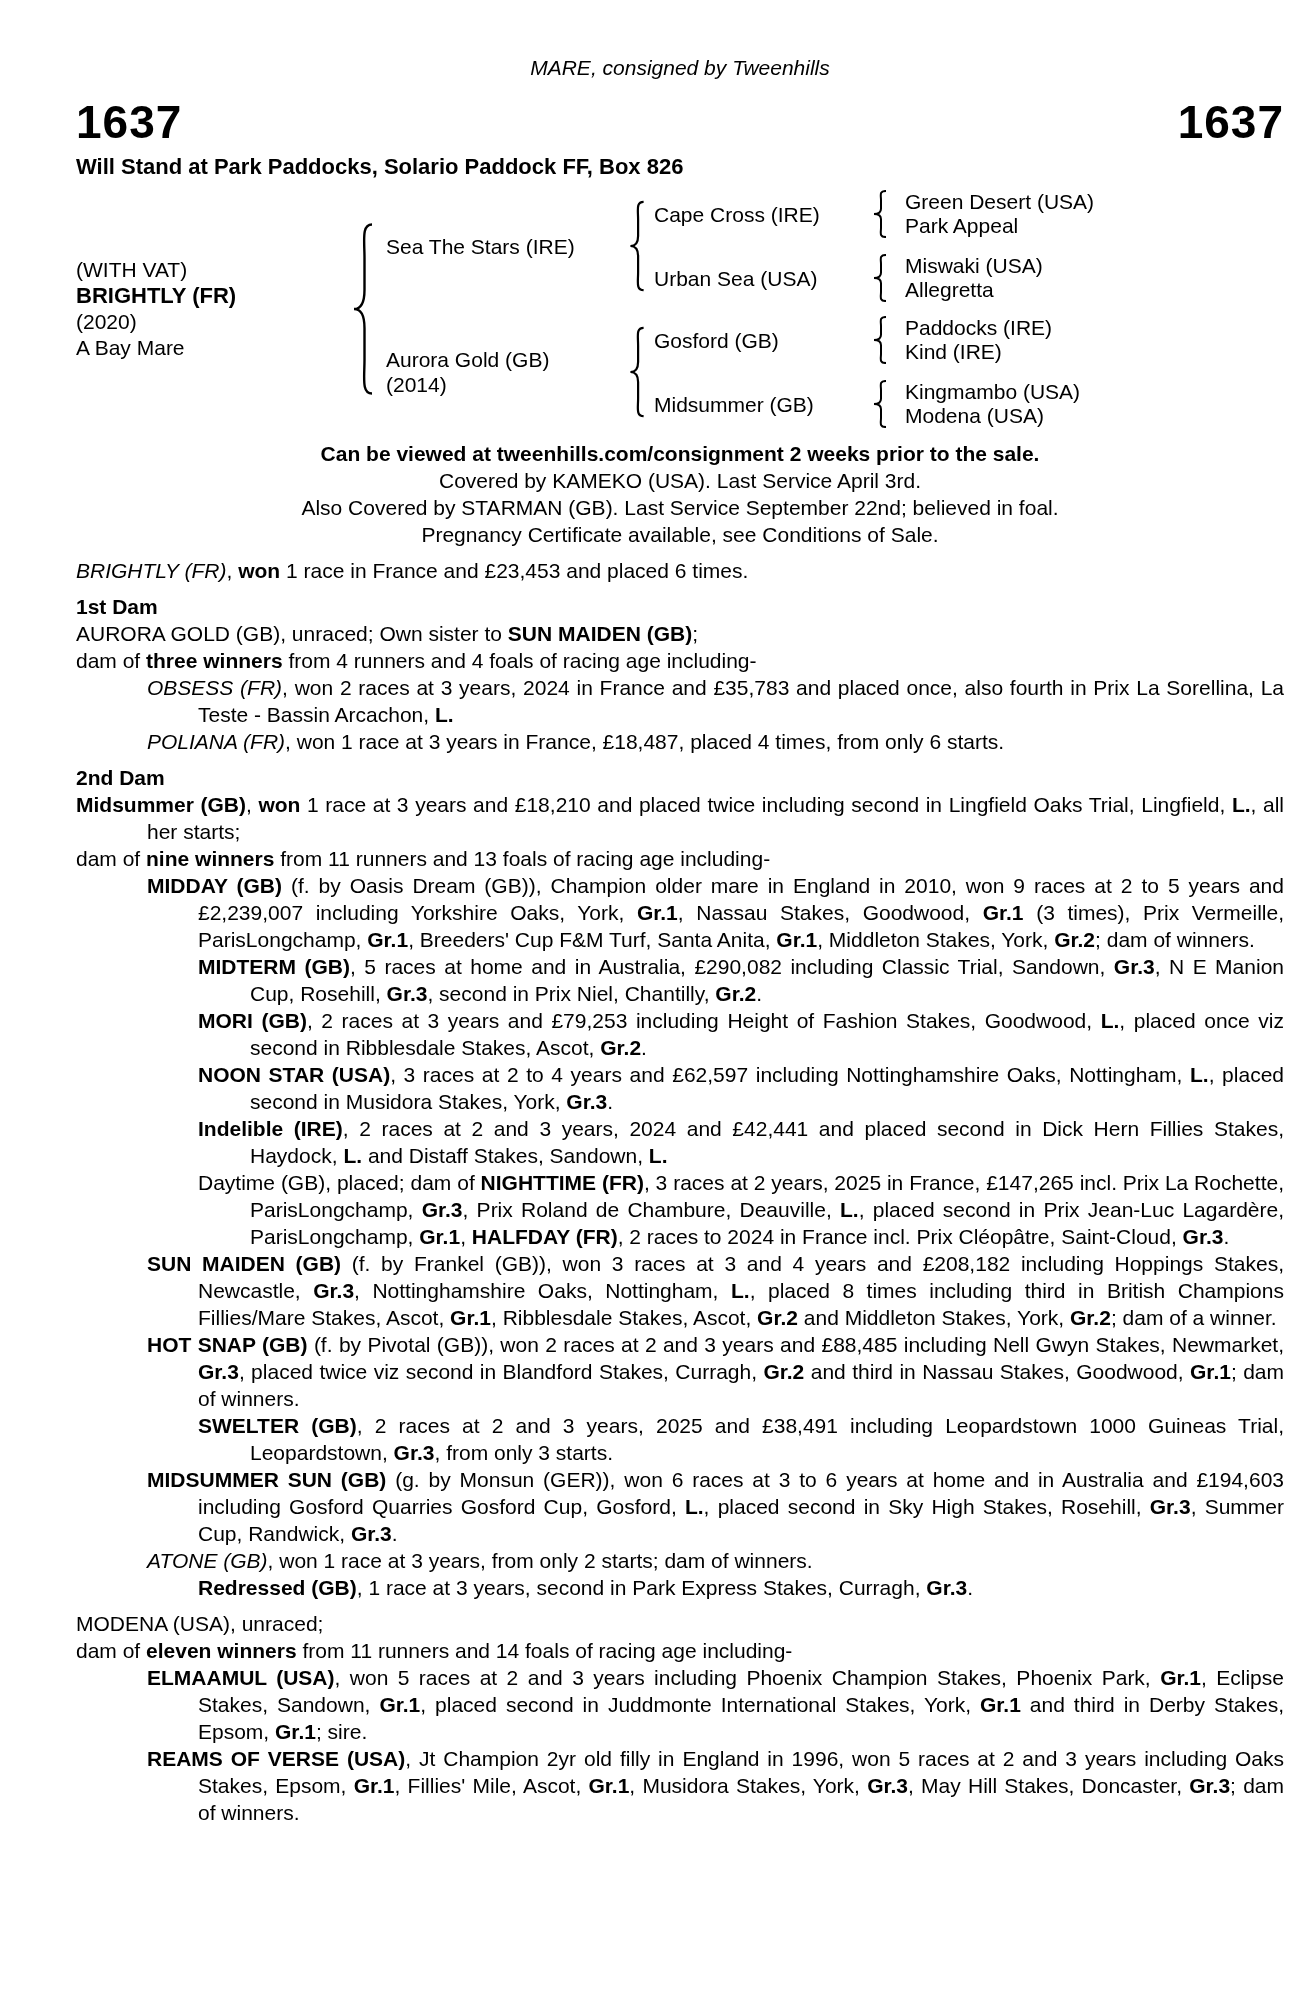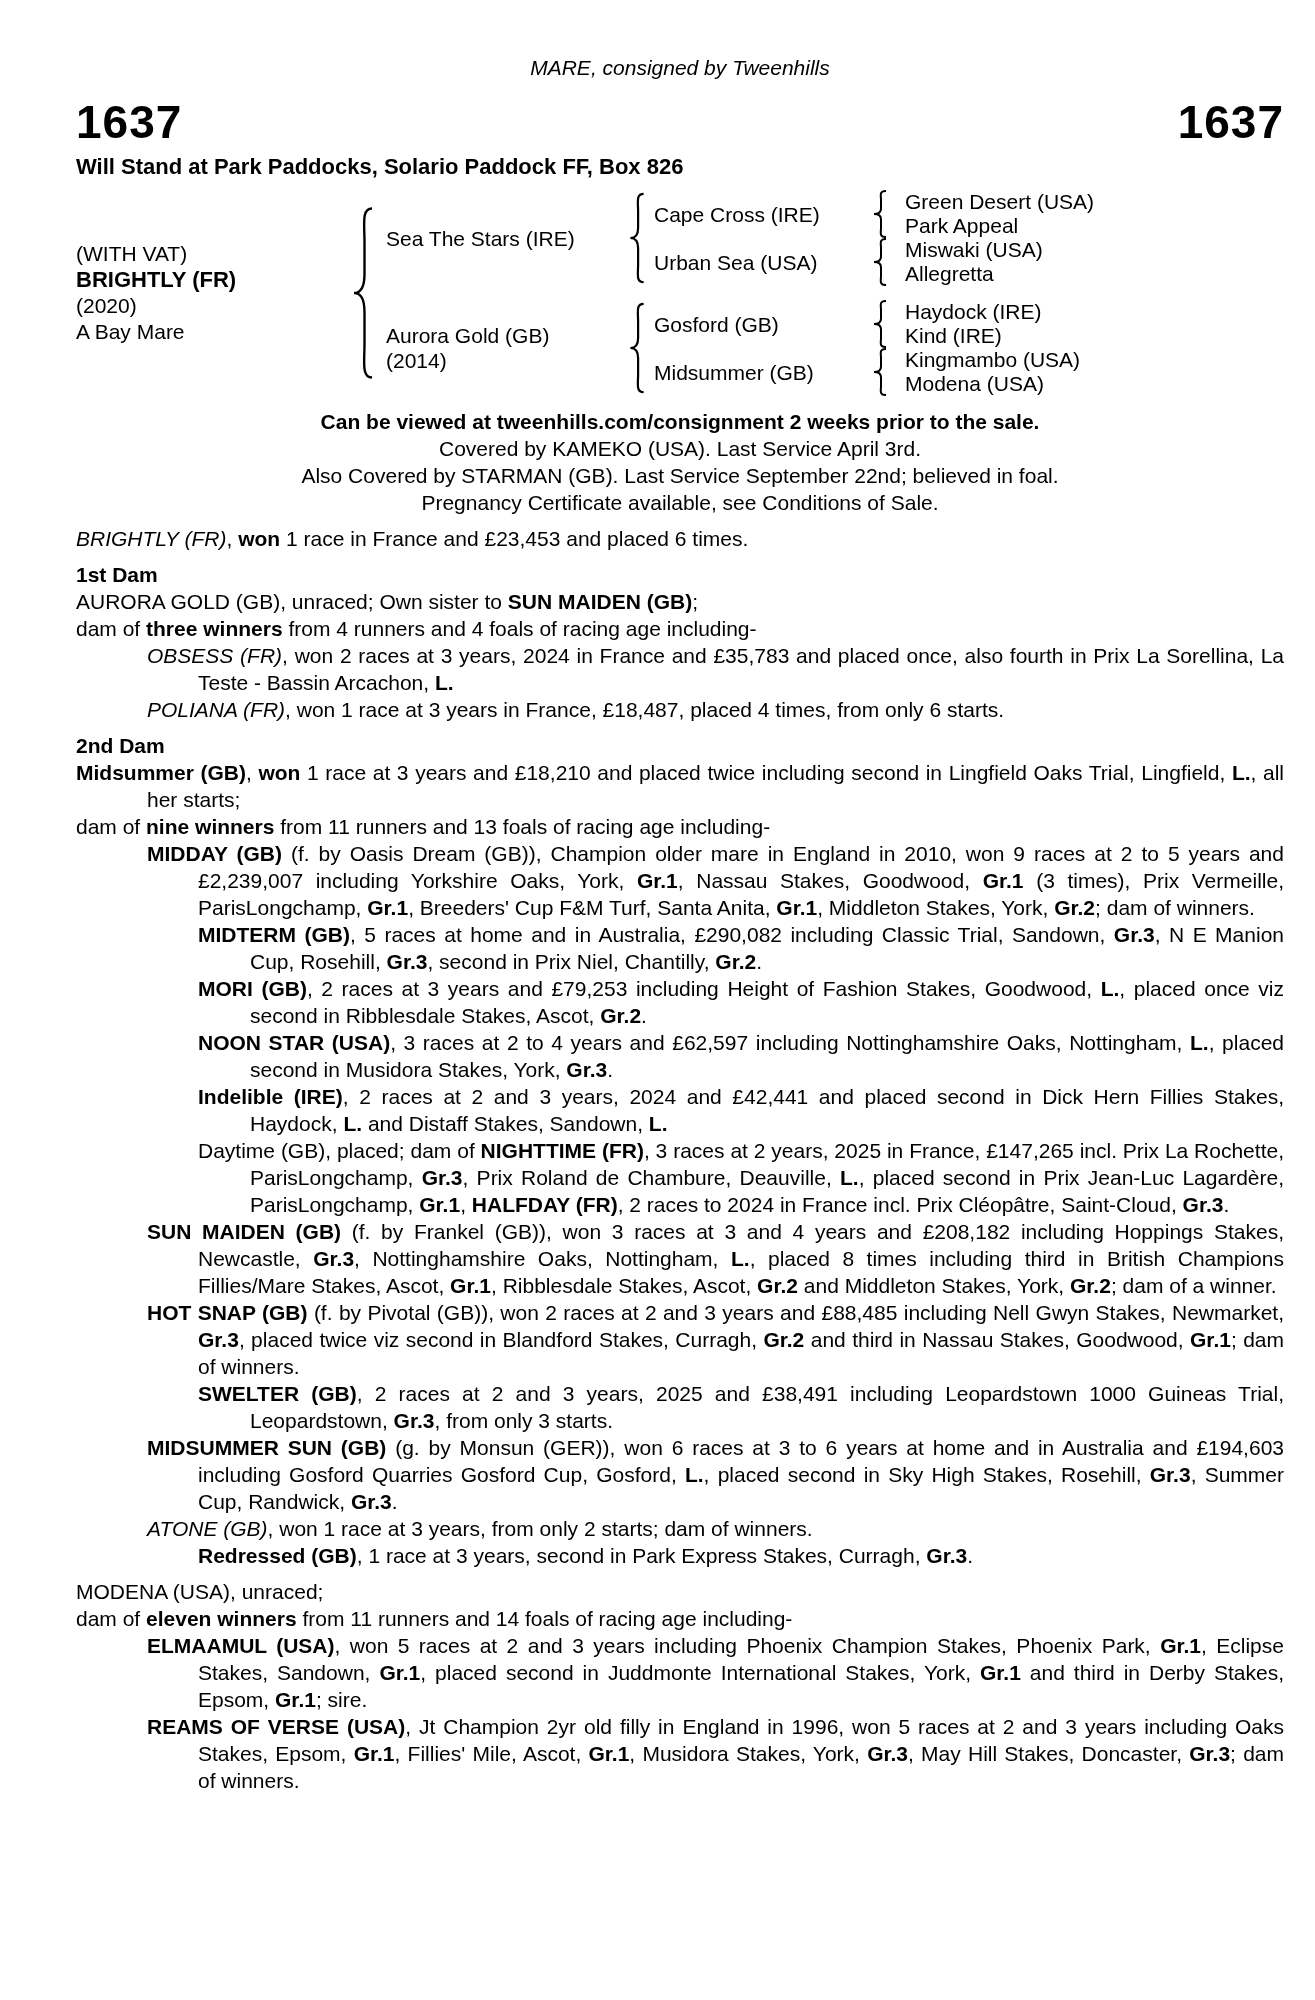--- a/index.html
+++ b/index.html
@@ -14,21 +14,21 @@
   .stand{font-weight:bold;font-size:22px;line-height:26px;margin-top:8px;}
 
   
   .ped{display:flex;align-items:center;margin-top:10px;}
   .mare-col{width:272px;line-height:26px;font-size:21px;}
   .mare-name{font-weight:bold;font-size:22px;}
   .bracewrap{display:flex;align-items:center;}
   .gen-col{flex:1;display:flex;flex-direction:column;gap:14px;margin-left:8px;}
   .g1{display:flex;align-items:center;}
   .g1-name{width:240px;font-size:21px;line-height:25px;}
-  .g2col{flex:1;display:flex;flex-direction:column;gap:0;margin-left:6px;}
+  .g2col{flex:1;display:flex;flex-direction:column;gap:16px;margin-left:6px;}
   .g2{display:flex;align-items:center;}
   .g2-name{width:216px;font-size:21px;line-height:25px;}
   .g3col{flex:1;display:flex;flex-direction:column;margin-left:15px;}
   .g3{font-size:21px;line-height:24px;white-space:nowrap;}
   .gen-year:empty{display:none;}
 
   
   .notices{margin-top:12px;text-align:center;font-size:21px;line-height:27px;}
   .notices .strong{font-weight:bold;}
 
@@ -121,21 +121,21 @@
         </div>
         <div class="g2col">
           <div class="g2">
             <div class="g2-name">Gosford (GB)</div>
             <div class="bracewrap">
               <svg width="20" height="48" viewBox="0 0 20 100" preserveAspectRatio="none" aria-hidden="true">
                 <path d="M16 2 C9 2 11 11 11 21 L11 39 C11 46 9 50 4 50 C9 50 11 54 11 61 L11 79 C11 89 9 98 16 98" fill="none" stroke="#000" stroke-width="2" vector-effect="non-scaling-stroke"></path>
               </svg>
             </div>
             <div class="g3col">
-              <div class="g3">Haydock (IRE)</div>
+              <div class="g3">Paddocks (IRE)</div>
               <div class="g3">Kind (IRE)</div>
             </div>
           </div>
           <div class="g2">
             <div class="g2-name">Midsummer (GB)</div>
             <div class="bracewrap">
               <svg width="20" height="48" viewBox="0 0 20 100" preserveAspectRatio="none" aria-hidden="true">
                 <path d="M16 2 C9 2 11 11 11 21 L11 39 C11 46 9 50 4 50 C9 50 11 54 11 61 L11 79 C11 89 9 98 16 98" fill="none" stroke="#000" stroke-width="2" vector-effect="non-scaling-stroke"></path>
               </svg>
             </div>

